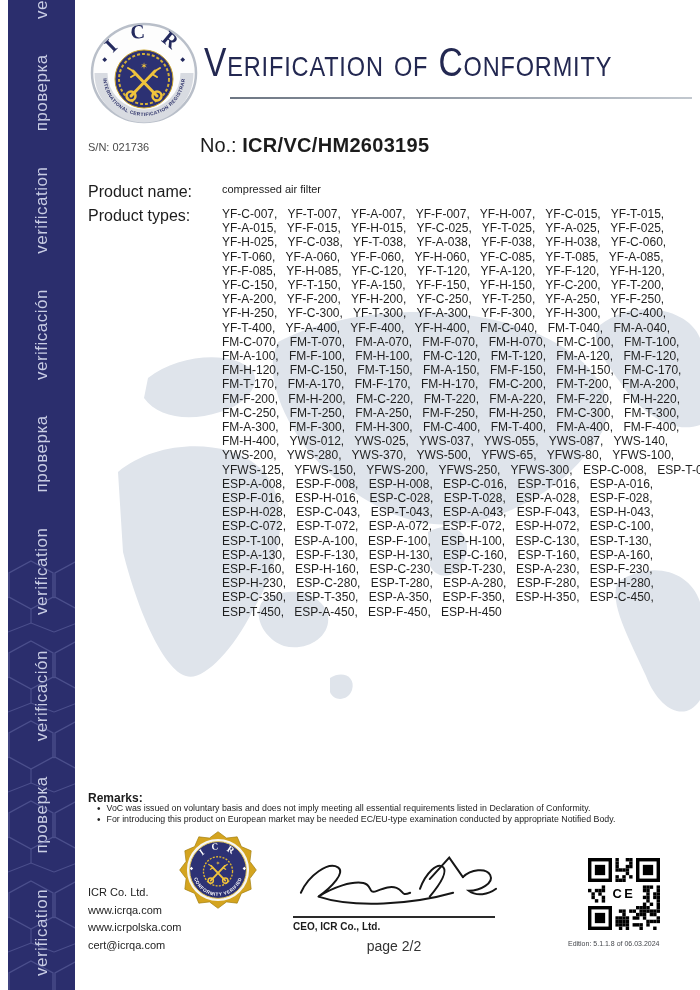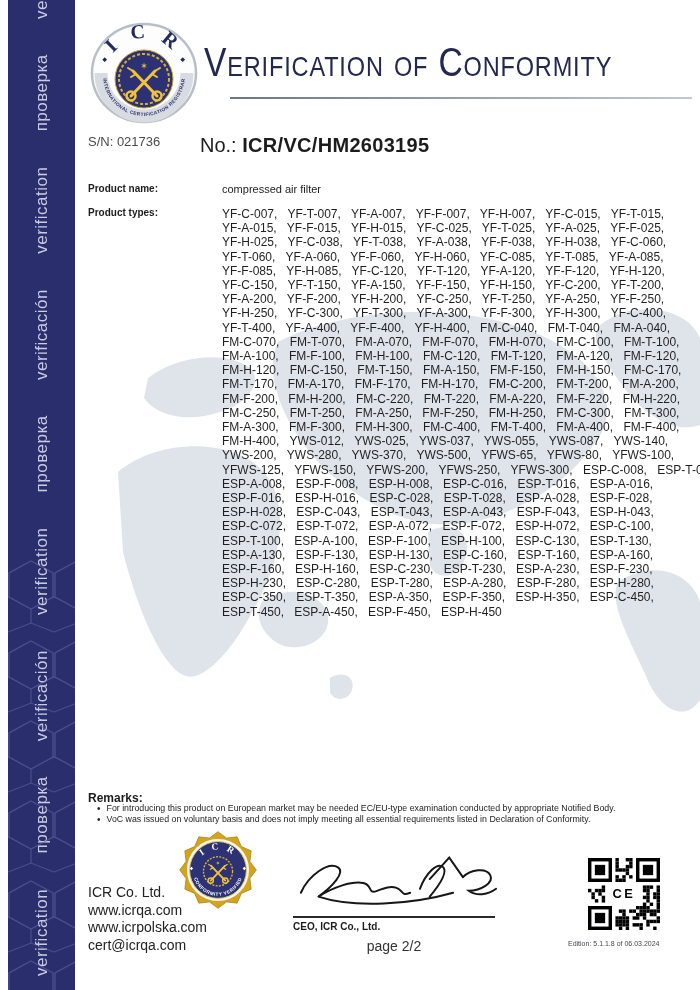--- a/index.html
+++ b/index.html
@@ -14,34 +14,34 @@
   
   .map{position:absolute;left:0;top:280px;width:700px;height:470px;z-index:0;}
   
   .logo{position:absolute;left:90px;top:22px;width:108px;height:102px;z-index:2;}
   .page-title{position:absolute;left:204px;top:40px;z-index:2;font-variant:small-caps;
     font-size:40px;font-weight:400;color:#232851;letter-spacing:1px;white-space:nowrap;
     transform:scaleX(.84);transform-origin:0 50%;}
   .title-divider{position:absolute;left:230px;top:97px;width:462px;height:2px;z-index:2;
     background:linear-gradient(to right,#6d7683,#c2c8cf);}
   
-  .sn{position:absolute;left:88px;top:134px;font-size:13px;color:#4a4a4a;z-index:2;}
+  .sn{position:absolute;left:88px;top:141px;font-size:11px;color:#4a4a4a;z-index:2;}
   .cert-no{position:absolute;left:200px;top:134px;font-size:20px;z-index:2;}
   .cert-no b{font-weight:700;letter-spacing:.3px;}
-  .row-label{position:absolute;left:88px;font-size:10px;font-weight:700;z-index:2;}
+  .row-label{position:absolute;left:88px;font-size:16px;font-weight:400;z-index:2;}
   .row-value{position:absolute;left:222px;font-size:11px;z-index:2;}
   .types-list{position:absolute;left:222px;top:207px;z-index:2;font-size:12px;line-height:14.2px;
     word-spacing:7px;color:#1f1f1f;white-space:nowrap;}
   
   .remarks-head{position:absolute;left:88px;top:791px;font-size:12px;font-weight:700;z-index:2;}
   .remarks-list{position:absolute;left:97px;top:803px;z-index:2;font-size:8.8px;line-height:11px;color:#222;}
   .remark-item{display:flex;gap:6px;}
   .remark-item::before{content:"\2022";font-size:10px;line-height:11px;}
   
-  .contact{position:absolute;left:88px;top:884px;z-index:2;font-size:14px;line-height:17.5px;color:#222;}
+  .contact{position:absolute;left:88px;top:884px;z-index:2;font-size:11px;line-height:17.5px;color:#222;}
   .badge{position:absolute;left:179px;top:831px;width:78px;height:78px;z-index:2;}
   .signature{position:absolute;left:295px;top:851px;width:205px;height:62px;z-index:2;}
   .sig-line{position:absolute;left:293px;top:916px;width:202px;height:1.5px;background:#2a2a2a;z-index:2;}
   .ceo{position:absolute;left:293px;top:921px;width:202px;text-align:left;font-size:10px;font-weight:600;z-index:2;}
   .pageno{position:absolute;left:293px;top:938px;width:202px;text-align:center;font-size:14px;color:#333;z-index:2;}
   .qr{position:absolute;left:588px;top:858px;width:72px;height:72px;z-index:2;}
   .edition{position:absolute;left:568px;top:940px;font-size:7px;color:#44474c;z-index:2;}
 </style>
 </head>
 <body>
@@ -139,24 +139,24 @@
       <div class="type-line">ESP-A-130, ESP-F-130, ESP-H-130, ESP-C-160, ESP-T-160, ESP-A-160,</div>
       <div class="type-line">ESP-F-160, ESP-H-160, ESP-C-230, ESP-T-230, ESP-A-230, ESP-F-230,</div>
       <div class="type-line">ESP-H-230, ESP-C-280, ESP-T-280, ESP-A-280, ESP-F-280, ESP-H-280,</div>
       <div class="type-line">ESP-C-350, ESP-T-350, ESP-A-350, ESP-F-350, ESP-H-350, ESP-C-450,</div>
       <div class="type-line">ESP-T-450, ESP-A-450, ESP-F-450, ESP-H-450</div>
     </div>
 
   <div class="remarks-head">Remarks:</div>
   <div class="remarks-list">
       <div class="remark-item">
-        <span>For introducing this product on European market may be needed EC/EU-type examination conducted by appropriate Notified Body.</span>
+        <span>VoC was issued on voluntary basis and does not imply meeting all essential requirements listed in Declaration of Conformity.</span>
       </div>
       <div class="remark-item">
-        <span>VoC was issued on voluntary basis and does not imply meeting all essential requirements listed in Declaration of Conformity.</span>
+        <span>For introducing this product on European market may be needed EC/EU-type examination conducted by appropriate Notified Body.</span>
       </div>
     </div>
 
   <div class="contact">
     <div>ICR Co. Ltd.</div>
     <div>
         <div>www.icrqa.com</div>
         <div>www.icrpolska.com</div>
         <div>cert@icrqa.com</div>
       </div>

